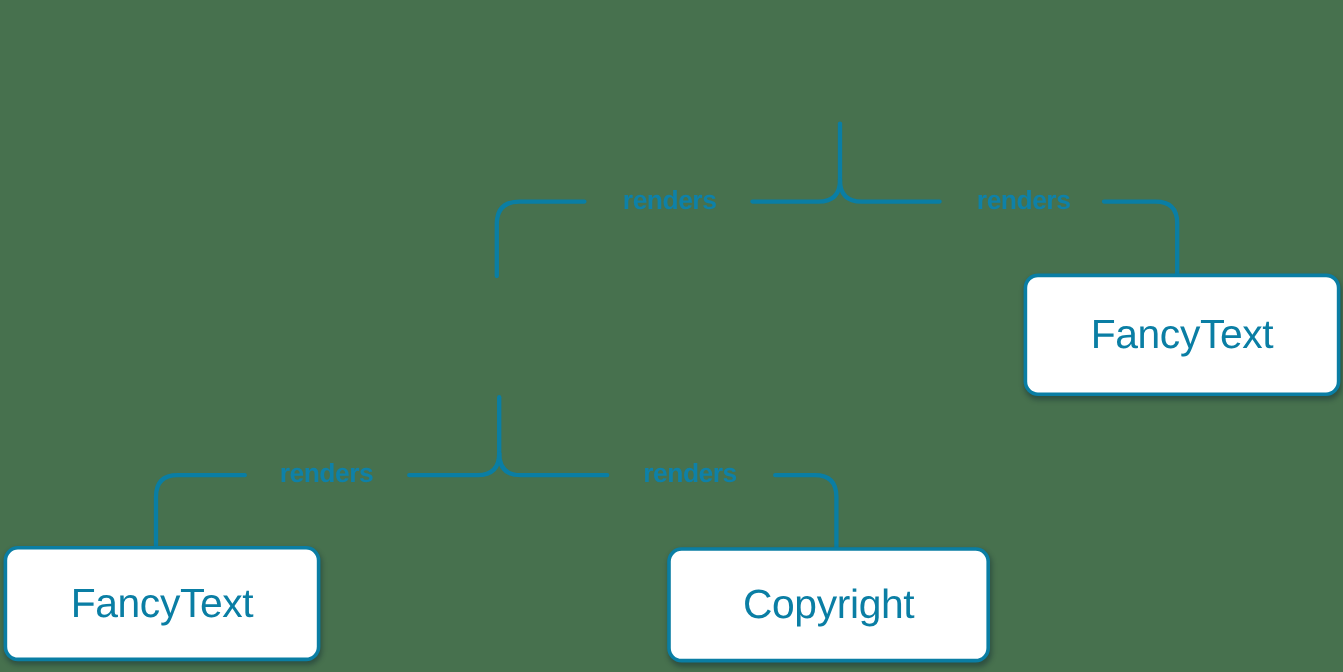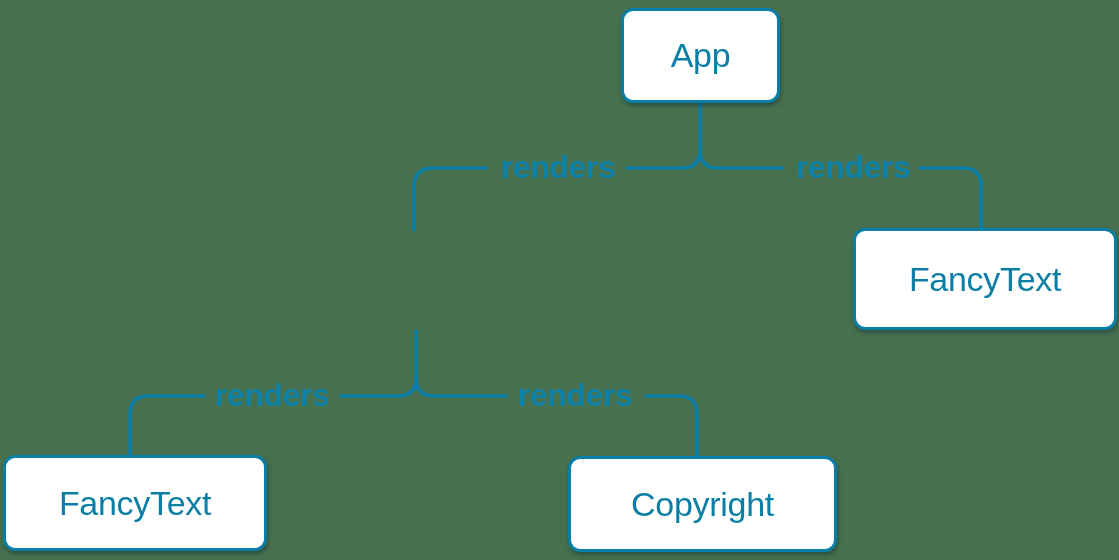--- a/index.html
+++ b/index.html
@@ -46,26 +46,26 @@
     font-size: 34px;
     font-weight: 500;
     letter-spacing: -0.3px;
     box-shadow: 1px 3px 4px rgba(8, 30, 45, 0.38);
     white-space: nowrap;
   }
   .node-app            { left: 621px; top: 8px;   width: 159px; height: 95px;  }
   .node-inspiration    { left: 197px; top: 229px; width: 460px; height: 101px; }
   .node-fancy-top      { left: 853px; top: 228px; width: 264px; height: 102px; }
   .node-fancy-bottom   { left: 3px;   top: 455px; width: 264px; height: 96px;  }
-  .node-copyright      { left: 568px; top: 456px; width: 269px; height: 96px; align-items: center;  }
+  .node-copyright      { left: 556px; top: 456px; width: 269px; height: 96px; align-items: center;  }
   .edge-label {
     position: absolute;
     transform: translate(-50%, -50%);
     color: var(--edge-text);
-    font-size: 32px;
+    font-size: 22px;
     font-weight: 700;
     letter-spacing: -0.4px;
     white-space: nowrap;
   }
   .edge-label-1 { left: 558px; top: 167px; }
   .edge-label-2 { left: 853px; top: 167px; }
   .edge-label-3 { left: 272px; top: 395px; }
   .edge-label-4 { left: 575px; top: 395px; }
 </style>
 </head>
@@ -81,23 +81,20 @@
     <path d="M 487 168 H 433 Q 414 168 414 187 V 230"></path>
     <path d="M 920 168 H 963 Q 981 168 981 186 V 229"></path>
 
     <path d="M 416 331 V 378"></path>
     <path d="M 416 378 Q 416 396 398 396 H 341"></path>
     <path d="M 416 378 Q 416 396 434 396 H 506"></path>
     <path d="M 204 396 H 148 Q 130 396 130 414 V 456"></path>
     <path d="M 646 396 H 679 Q 697 396 697 414 V 457"></path>
   </svg>
 
-  <div class="node node-app">
-    <span>App</span>
-  </div>
 
 
   <div class="node node-fancy-top">
     <span>FancyText</span>
   </div>
 
   <div class="node node-fancy-bottom">
     <span>FancyText</span>
   </div>
 

